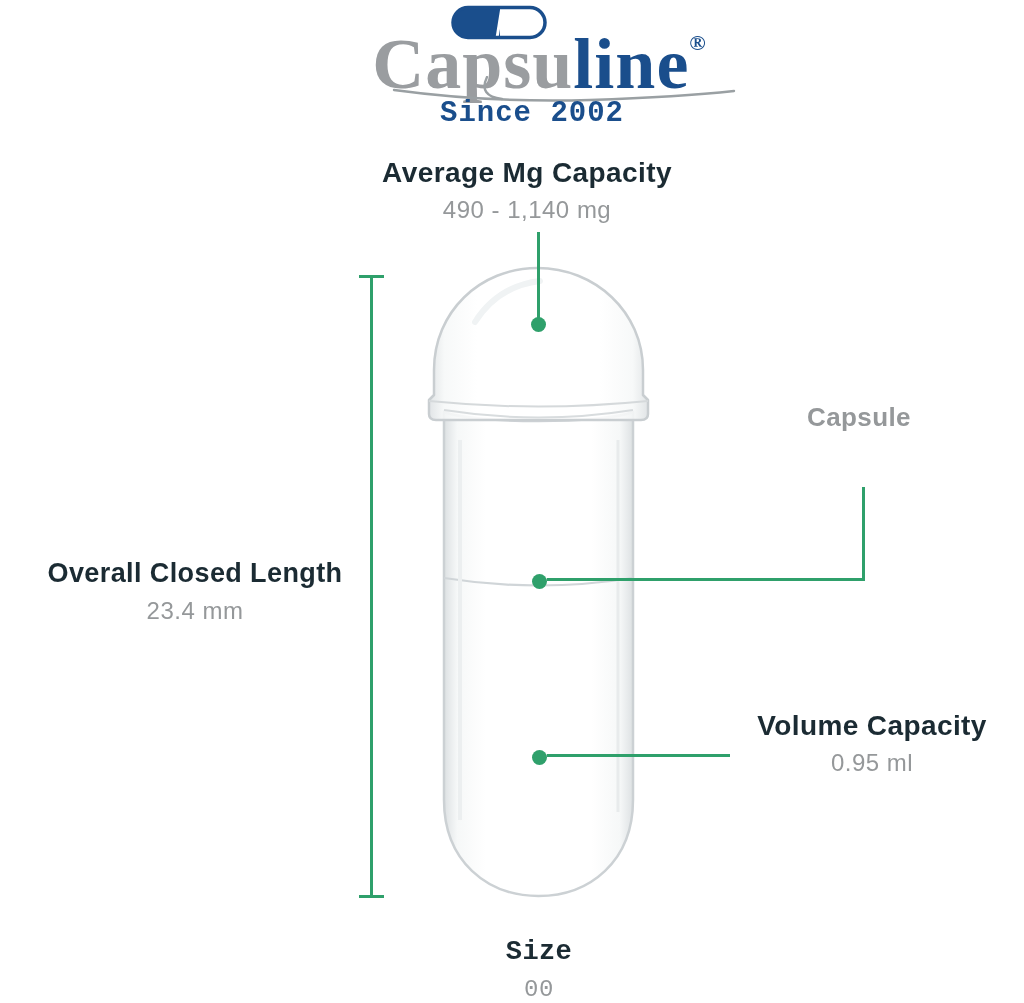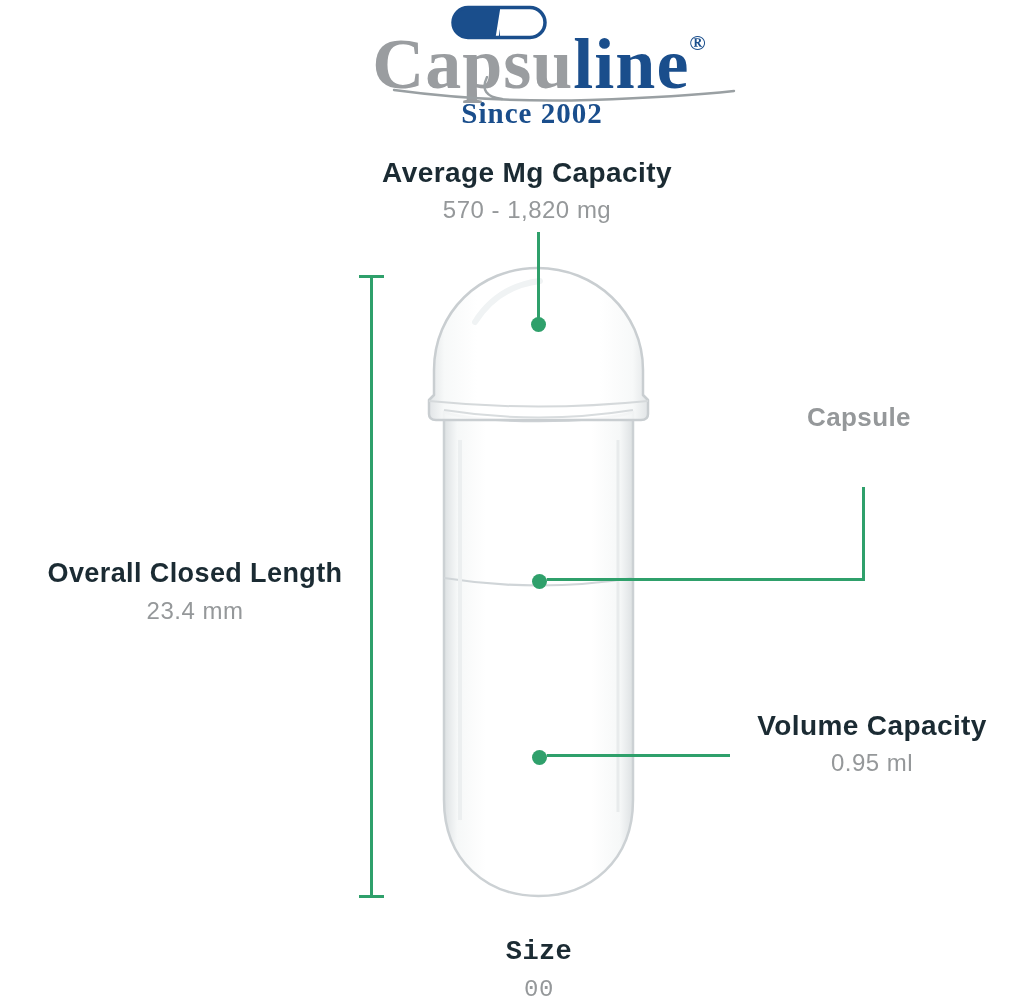--- a/index.html
+++ b/index.html
@@ -19,21 +19,21 @@
     left:212px; top:28px; width:600px; text-align:center;
     font-family:"Liberation Serif", serif; font-weight:bold;
     font-size:72px; line-height:1; letter-spacing:1px; white-space:nowrap;
   }
   .lg-gray { color:var(--logo-gray,#9A9DA0); }
   .lg-blue { color:var(--logo-blue,#1A4E8C); }
   .lg-reg  { color:var(--logo-blue,#1A4E8C); font-size:22px; vertical-align:38px; letter-spacing:0; }
   #logo-swoosh { left:363px; top:76px; width:348px; height:34px; }
   #since {
     left:355px; top:97px; width:300px; text-align:center;
-    font-family:Liberation Serif, serif; font-weight:bold;
+    font-family:Liberation Mono, monospace; font-weight:bold;
     font-size:29px; letter-spacing:1px; color:var(--logo-blue,#1A4E8C);
   }
 
   
   .callout .t {
     font-weight:bold; color:var(--text-dark,#1B2B33);
     font-size:28px; letter-spacing:.4px; line-height:1.25;
   }
   .callout .v {
     color:var(--text-gray,#95989A); font-size:24px;
@@ -123,21 +123,21 @@
   <div id="measure-cap-bottom" class="gline"></div>
   <div id="farma-line-v" class="gline"></div>
   <div id="farma-line-h" class="gline"></div>
   <div id="volume-line" class="gline"></div>
   <div id="dot-mg" class="gdot"></div>
   <div id="dot-farma" class="gdot"></div>
   <div id="dot-volume" class="gdot"></div>
 
   <div id="avg-block" class="abs center callout">
     <div class="t">Average Mg Capacity</div>
-    <div class="v">570 - 1,820 mg</div>
+    <div class="v">490 - 1,140 mg</div>
   </div>
 
   <div id="length-block" class="abs center callout">
     <div class="t">Overall Closed Length</div>
     <div class="v">23.4 mm</div>
   </div>
 
   <div id="farma-block" class="abs center callout">
     <div class="sub">Capsule</div>
   </div>

